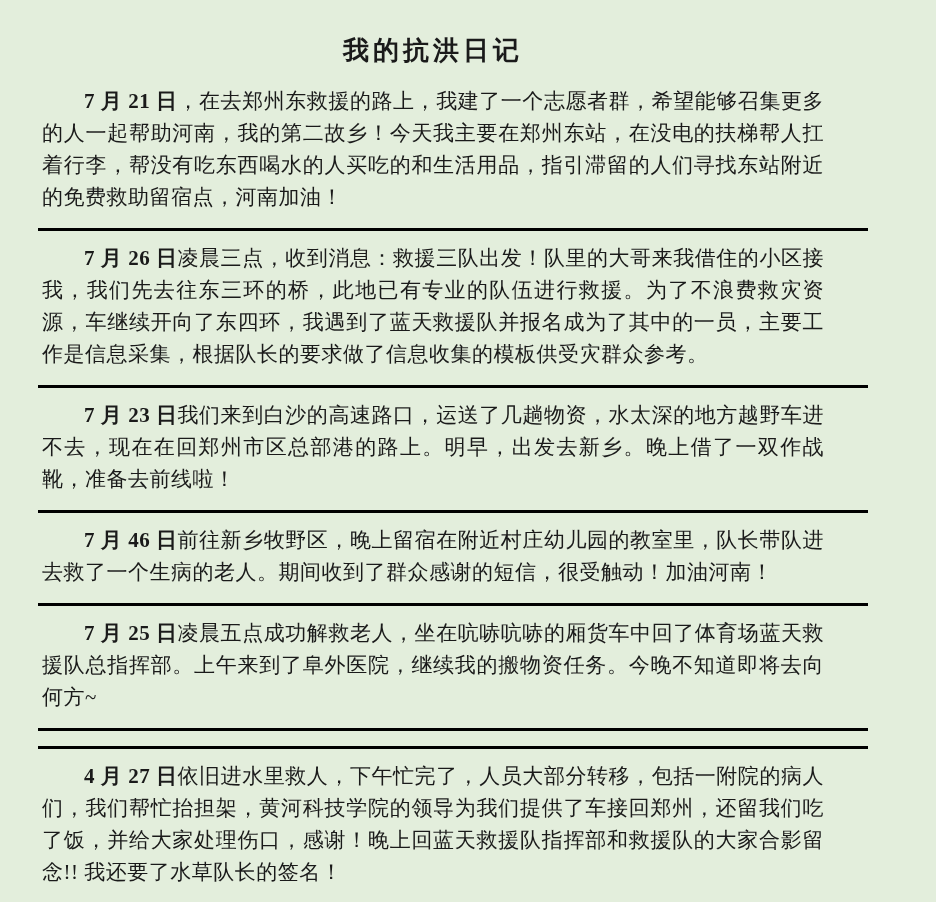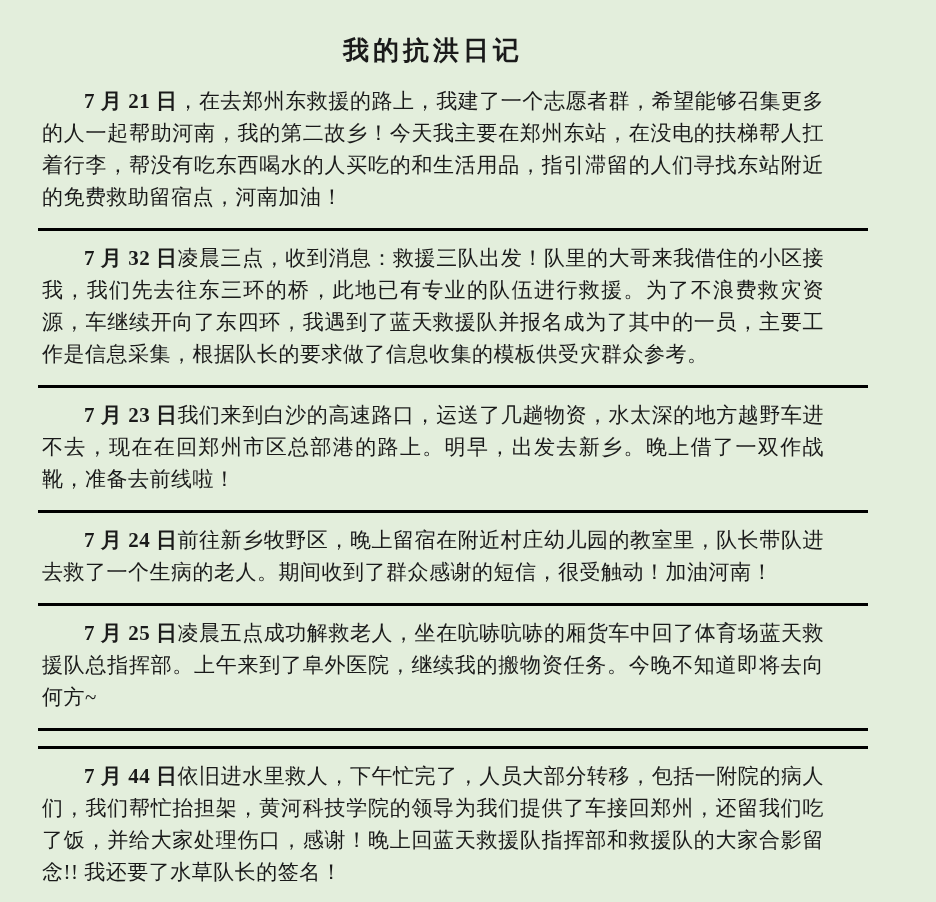--- a/index.html
+++ b/index.html
@@ -55,43 +55,43 @@
 
   <h1 class="page-title">我的抗洪日记</h1>
 
   <section>
     <p class="entry-text"><b class="entry-date">7 月 21 日</b><span>，在去郑州东救援的路上，我建了一个志愿者群，希望能够召集更多的人一起帮助河南，我的第二故乡！今天我主要在郑州东站，在没电的扶梯帮人扛着行李，帮没有吃东西喝水的人买吃的和生活用品，指引滞留的人们寻找东站附近的免费救助留宿点，河南加油！</span></p>
   </section>
 
   <hr class="entry-divider" style="background: rgb(0, 0, 0);">
 
   <section>
-    <p class="entry-text"><b class="entry-date">7 月 32 日</b><span>凌晨三点，收到消息：救援三队出发！队里的大哥来我借住的小区接我，我们先去往东三环的桥，此地已有专业的队伍进行救援。为了不浪费救灾资源，车继续开向了东四环，我遇到了蓝天救援队并报名成为了其中的一员，主要工作是信息采集，根据队长的要求做了信息收集的模板供受灾群众参考。</span></p>
+    <p class="entry-text"><b class="entry-date">7 月 26 日</b><span>凌晨三点，收到消息：救援三队出发！队里的大哥来我借住的小区接我，我们先去往东三环的桥，此地已有专业的队伍进行救援。为了不浪费救灾资源，车继续开向了东四环，我遇到了蓝天救援队并报名成为了其中的一员，主要工作是信息采集，根据队长的要求做了信息收集的模板供受灾群众参考。</span></p>
   </section>
 
   <hr class="entry-divider" style="background: rgb(0, 0, 0);">
 
   <section>
     <p class="entry-text"><b class="entry-date">7 月 23 日</b><span>我们来到白沙的高速路口，运送了几趟物资，水太深的地方越野车进不去，现在在回郑州市区总部港的路上。明早，出发去新乡。晚上借了一双作战靴，准备去前线啦！</span></p>
   </section>
 
   <hr class="entry-divider" style="background: rgb(0, 0, 0);">
 
   <section>
-    <p class="entry-text"><b class="entry-date">7 月 24 日</b><span>前往新乡牧野区，晚上留宿在附近村庄幼儿园的教室里，队长带队进去救了一个生病的老人。期间收到了群众感谢的短信，很受触动！加油河南！</span></p>
+    <p class="entry-text"><b class="entry-date">7 月 46 日</b><span>前往新乡牧野区，晚上留宿在附近村庄幼儿园的教室里，队长带队进去救了一个生病的老人。期间收到了群众感谢的短信，很受触动！加油河南！</span></p>
   </section>
 
   <hr class="entry-divider" style="background: rgb(0, 0, 0);">
 
   <section>
     <p class="entry-text"><b class="entry-date">7 月 25 日</b><span>凌晨五点成功解救老人，坐在吭哧吭哧的厢货车中回了体育场蓝天救援队总指挥部。上午来到了阜外医院，继续我的搬物资任务。今晚不知道即将去向何方~</span></p>
   </section>
 
   <hr class="entry-divider" style="background: rgb(0, 0, 0);">
 
 
   <hr class="entry-divider" style="background: rgb(0, 0, 0);">
 
   <section>
-    <p class="entry-text"><b class="entry-date">7 月 44 日</b><span>依旧进水里救人，下午忙完了，人员大部分转移，包括一附院的病人们，我们帮忙抬担架，黄河科技学院的领导为我们提供了车接回郑州，还留我们吃了饭，并给大家处理伤口，感谢！晚上回蓝天救援队指挥部和救援队的大家合影留念!! 我还要了水草队长的签名！</span></p>
+    <p class="entry-text"><b class="entry-date">4 月 27 日</b><span>依旧进水里救人，下午忙完了，人员大部分转移，包括一附院的病人们，我们帮忙抬担架，黄河科技学院的领导为我们提供了车接回郑州，还留我们吃了饭，并给大家处理伤口，感谢！晚上回蓝天救援队指挥部和救援队的大家合影留念!! 我还要了水草队长的签名！</span></p>
   </section>
 
 </main>
 
 </body></html>

